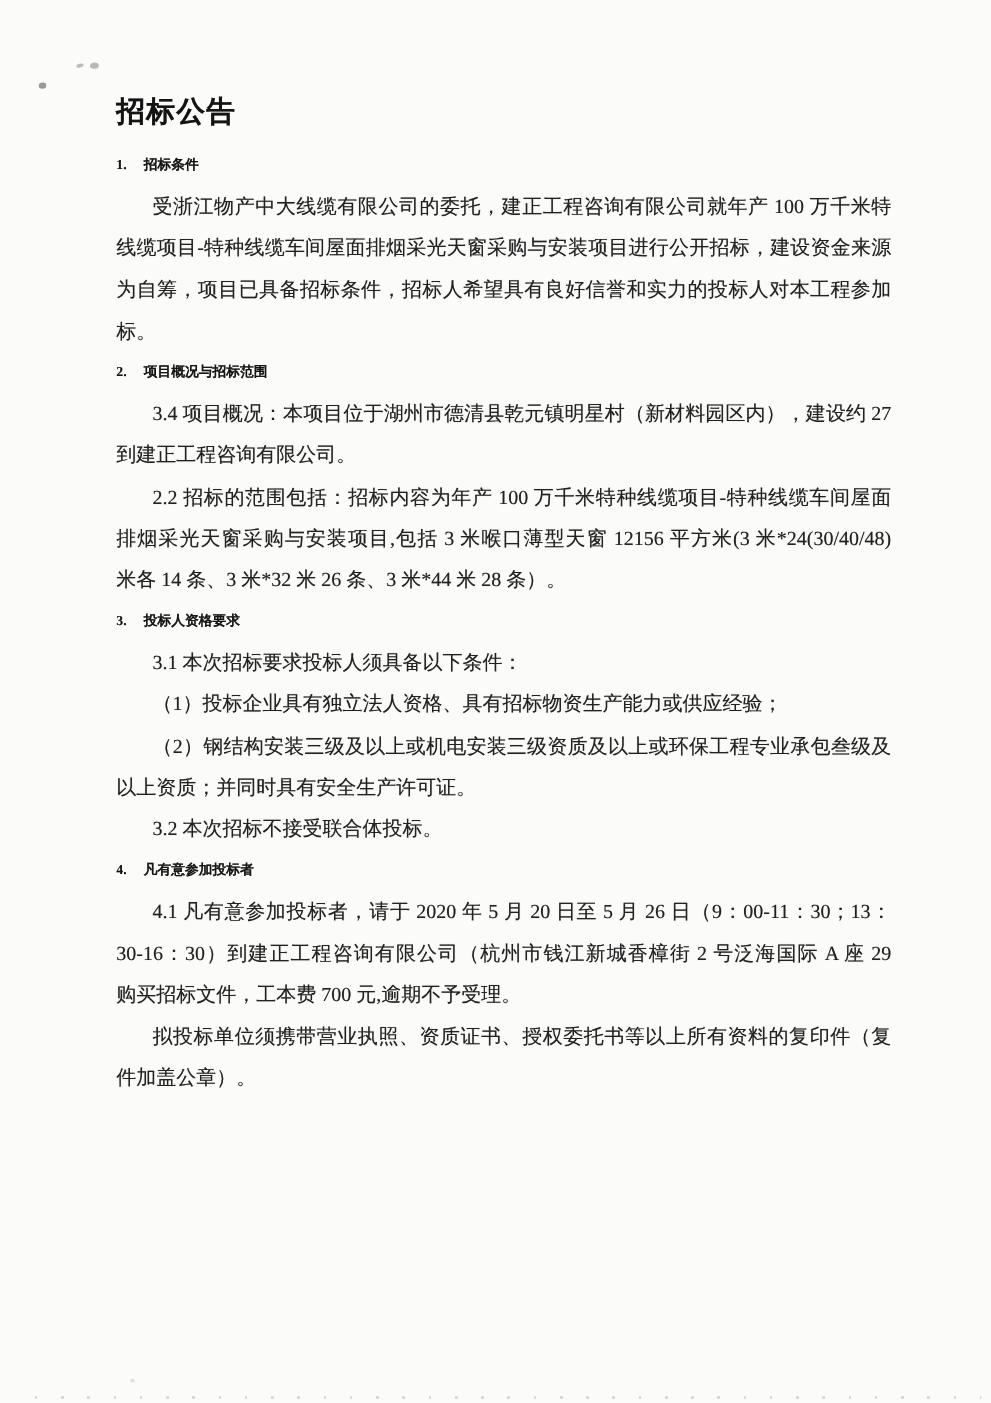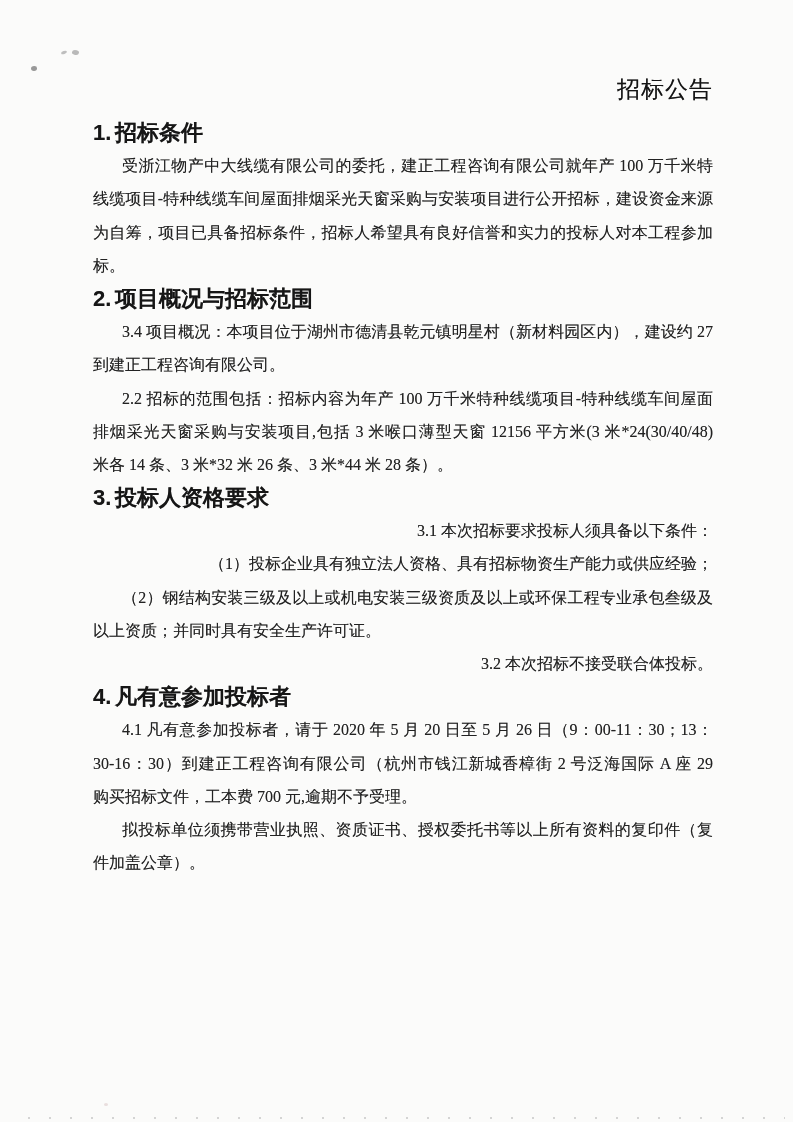--- a/index.html
+++ b/index.html
@@ -14,59 +14,59 @@
     font-family: "Liberation Serif", serif;
     overflow: hidden;
   }
 
   .doc-title {
     position: absolute;
     top: 74px;
     left: 93px;
     width: 620px;
     margin: 0;
-    text-align: right;
+    text-align: left;
     font-family: "Liberation Sans", sans-serif;
-    font-weight: normal;
+    font-weight: bold;
     font-size: 23px;
     line-height: 30px;
     color: #141414;
     letter-spacing: 1px;
     text-shadow: 0 0 0.5px rgba(20,20,20,0.55);
   }
 
   .content {
     position: absolute;
     top: 116px;
     left: 93px;
     width: 620px;
   }
 
   .h {
     height: 33.2px;
     line-height: 33.2px;
-    font-family: Liberation Sans, sans-serif;
+    font-family: Liberation Serif, serif;
     font-weight: bold;
-    font-size: 22px;
+    font-size: 11px;
     color: #161616;
     text-shadow: 0 0 0.5px rgba(20,20,20,0.5);
     white-space: nowrap;
     overflow: hidden;
   }
   .hnum { display: inline-block; width: 22px; }
 
   .ln {
     height: 33.2px;
     line-height: 33.2px;
     font-size: 16px;
     color: #222222;
     text-shadow: 0 0 0.6px rgba(30,30,30,0.45);
     overflow: hidden;
   }
-  .ln.indent { text-indent: 29px; text-align: right; }
+  .ln.indent { text-indent: 29px; }
   .ln.fill { text-align: justify; text-align-last: justify; }
 
   
   .smudge { position: absolute; background: #8d8d8d; border-radius: 50%; }
   .smudge.m1 { left: 61px; top: 51px; width: 6px; height: 3px; opacity: .55; transform: rotate(-18deg); }
   .smudge.m2 { left: 72px; top: 50px; width: 7px; height: 5px; opacity: .6; transform: rotate(12deg); border-radius: 60% 40% 55% 45%; }
   .smudge.m3 { left: 31px; top: 66px; width: 6px; height: 5px; opacity: .7; background: #6f6f6f; border-radius: 55% 45% 50% 50%; }
   .smudge.m4 { left: 104px; top: 1103px; width: 4px; height: 3px; opacity: .35; background: #c9a9a9; }
 
   .scan-edge {

